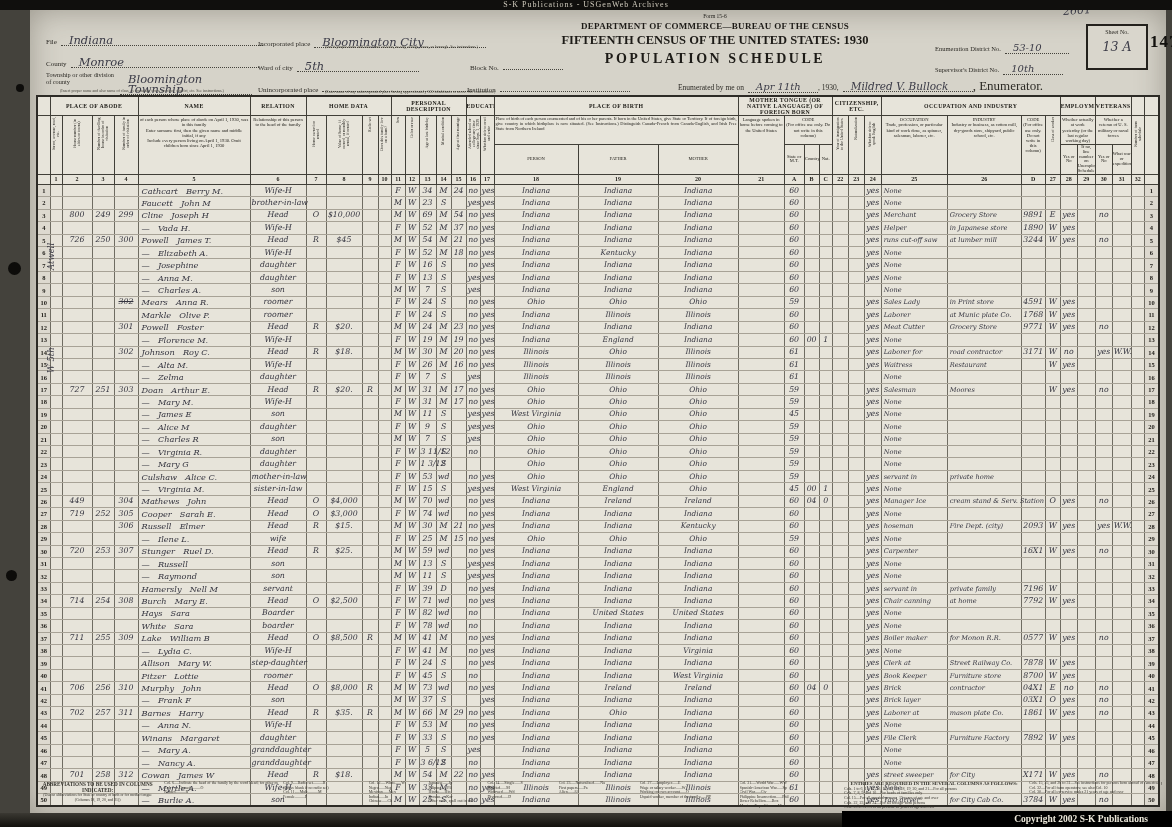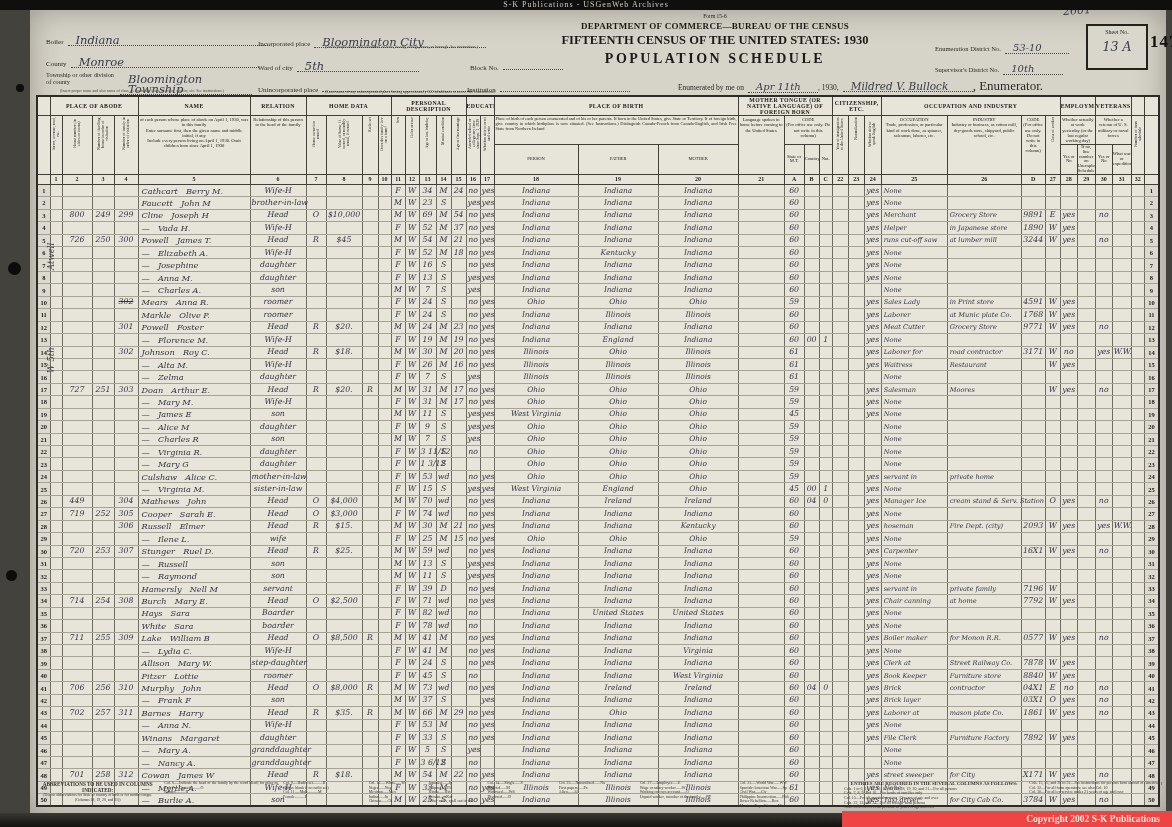--- a/index.html
+++ b/index.html
@@ -5,23 +5,23 @@
   html,body{margin:0;padding:0}
   body{width:1172px;height:827px;overflow:hidden;position:relative;
        background:#44423c;font-family:"Liberation Serif",serif;}
   
   .topbar{position:absolute;top:0;left:0;width:1172px;height:10px;background:#100f0d;
           color:#cfcabc;font-size:8px;line-height:10px;text-align:center;letter-spacing:1px;z-index:7}
   .botband{position:absolute;left:0;right:0;bottom:0;height:14px;
            background:linear-gradient(#3a3832,#12110d);z-index:5}
   .leftedge{position:absolute;left:0;top:0;bottom:0;width:30px;
             background:linear-gradient(90deg,#201e19,#56534a 70%,#6b6必85f);z-index:1}
-  .copybar{position:absolute;right:0;bottom:0;width:330px;height:16px;background:#ef4444;
+  .copybar{position:absolute;right:0;bottom:0;width:330px;height:16px;background:#000000;
            color:#ece8da;font:bold 9.5px "Liberation Serif",serif;text-align:right;
-           line-height:16px;padding-right:12px;box-sizing:border-box;z-index:8}
+           line-height:16px;padding-right:24px;box-sizing:border-box;z-index:8}
   .hole{position:absolute;background:#0d0c0a;border-radius:50%;z-index:6}
 
   .paper{position:absolute;left:30px;top:10px;right:6px;bottom:13px;background:#d6d3c9;
          box-shadow:inset 0 0 30px rgba(60,55,45,.38);z-index:2}
 
   
   .head{position:relative;height:85px;color:#262420}
   .fld{position:absolute;white-space:nowrap}
   .plbl{font-size:7px;color:#2c2a25}
   .hw{font-family:"DejaVu Serif",serif;font-style:italic;color:#3a3a46}
@@ -91,21 +91,21 @@
 <div class="hole" style="left:8px;top:262px;width:13px;height:13px"></div>
 <div class="hole" style="left:6px;top:570px;width:11px;height:11px"></div>
 <div class="copybar">
   <span>Copyright 2002 S-K Publications</span>
 </div>
 
 <div class="paper">
 
   <div class="head">
     <div class="fld" style="left:16px;top:20px">
-      <span class="plbl">Boiler</span>
+      <span class="plbl">File</span>
       <span class="hw hwv" style="min-width:190px">Indiana</span>
     </div>
     <div class="fld" style="left:16px;top:42px">
       <span class="plbl">County</span>
       <span class="hw hwv" style="min-width:176px">Monroe</span>
     </div>
     <div class="fld" style="left:16px;top:60px;width:180px;white-space:normal">
       <span class="plbl" style="font-size:6.3px;display:inline-block;width:72px;line-height:1.1">Township or other division of county</span>
       <span class="hw hwv" style="min-width:120px;position:absolute;left:74px;top:4px">Bloomington Township</span>
     </div>
@@ -1900,21 +1900,21 @@
           <td class="hwc bp">West Virginia</td>
           <td class="hwc"></td>
           <td class="hwc">60</td>
           <td class="hwc"></td>
           <td class="hwc"></td>
           <td class="hwc"></td>
           <td class="hwc"></td>
           <td class="hwc">yes</td>
           <td class="hwc occ">Book Keeper</td>
           <td class="hwc occ">Furniture store</td>
-          <td class="hwc">8840</td>
+          <td class="hwc">8700</td>
           <td class="hwc">W</td>
           <td class="hwc">yes</td>
           <td class="hwc"></td>
           <td class="hwc"></td>
           <td class="hwc"></td>
           <td class="hwc"></td>
           <td class="pln">40</td>
         </tr>
         <tr>
           <td class="pln">41</td>

